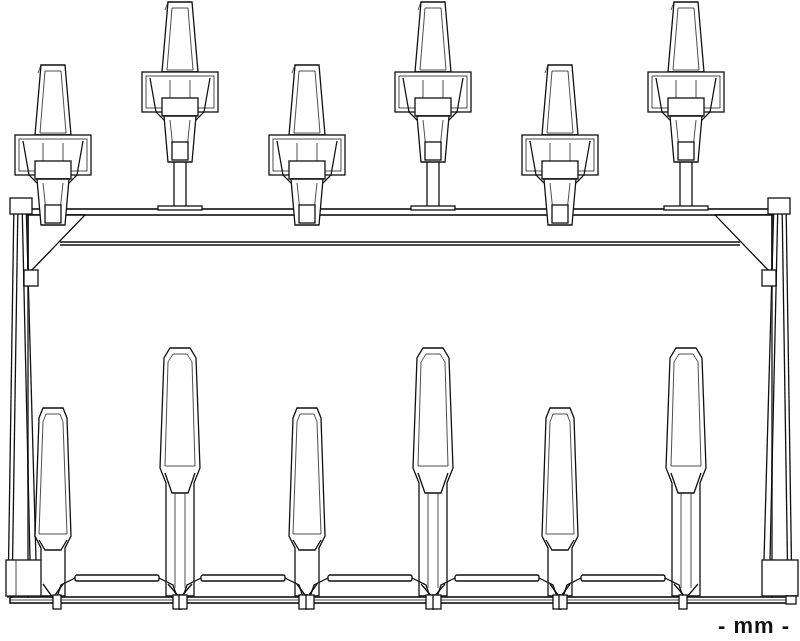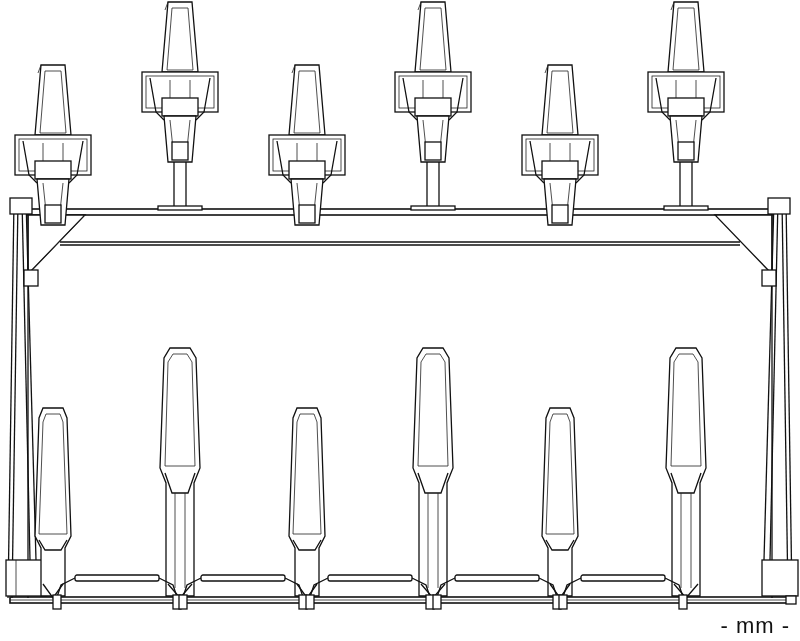--- a/index.html
+++ b/index.html
@@ -2,21 +2,21 @@
 <html><head>
 <meta charset="utf-8">
 <style>
   html, body { margin:0; padding:0; background:#ffffff; }
   body { width:800px; height:641px; position:relative; overflow:hidden; font-family:"Liberation Sans", sans-serif; }
   #drawing { position:absolute; left:0; top:0; width:800px; height:641px; }
   .ln { fill:none; stroke:#111; stroke-width:1.3; }
   .thin { fill:none; stroke:#222; stroke-width:0.8; }
   .fillw { fill:#fff; stroke:#111; stroke-width:1.3; }
   .beam { fill:#fff; stroke:#111; stroke-width:1.6; }
-  .unit-label { position:absolute; right:10px; bottom:2px; font-size:22px; color:#111; letter-spacing:1px; }
+  .unit-label { position:absolute; right:10px; bottom:2px; font-size:22px; color:#111; letter-spacing:1px;font-weight:bold; }
 </style>
 </head>
 <body>
 
 <svg id="drawing" viewBox="0 0 800 641" xmlns="http://www.w3.org/2000/svg">
 
   <g>
     <rect class="beam" x="10" y="597" width="780" height="6"></rect>
     <line class="thin" x1="10" y1="600" x2="790" y2="600"></line>
   </g>

